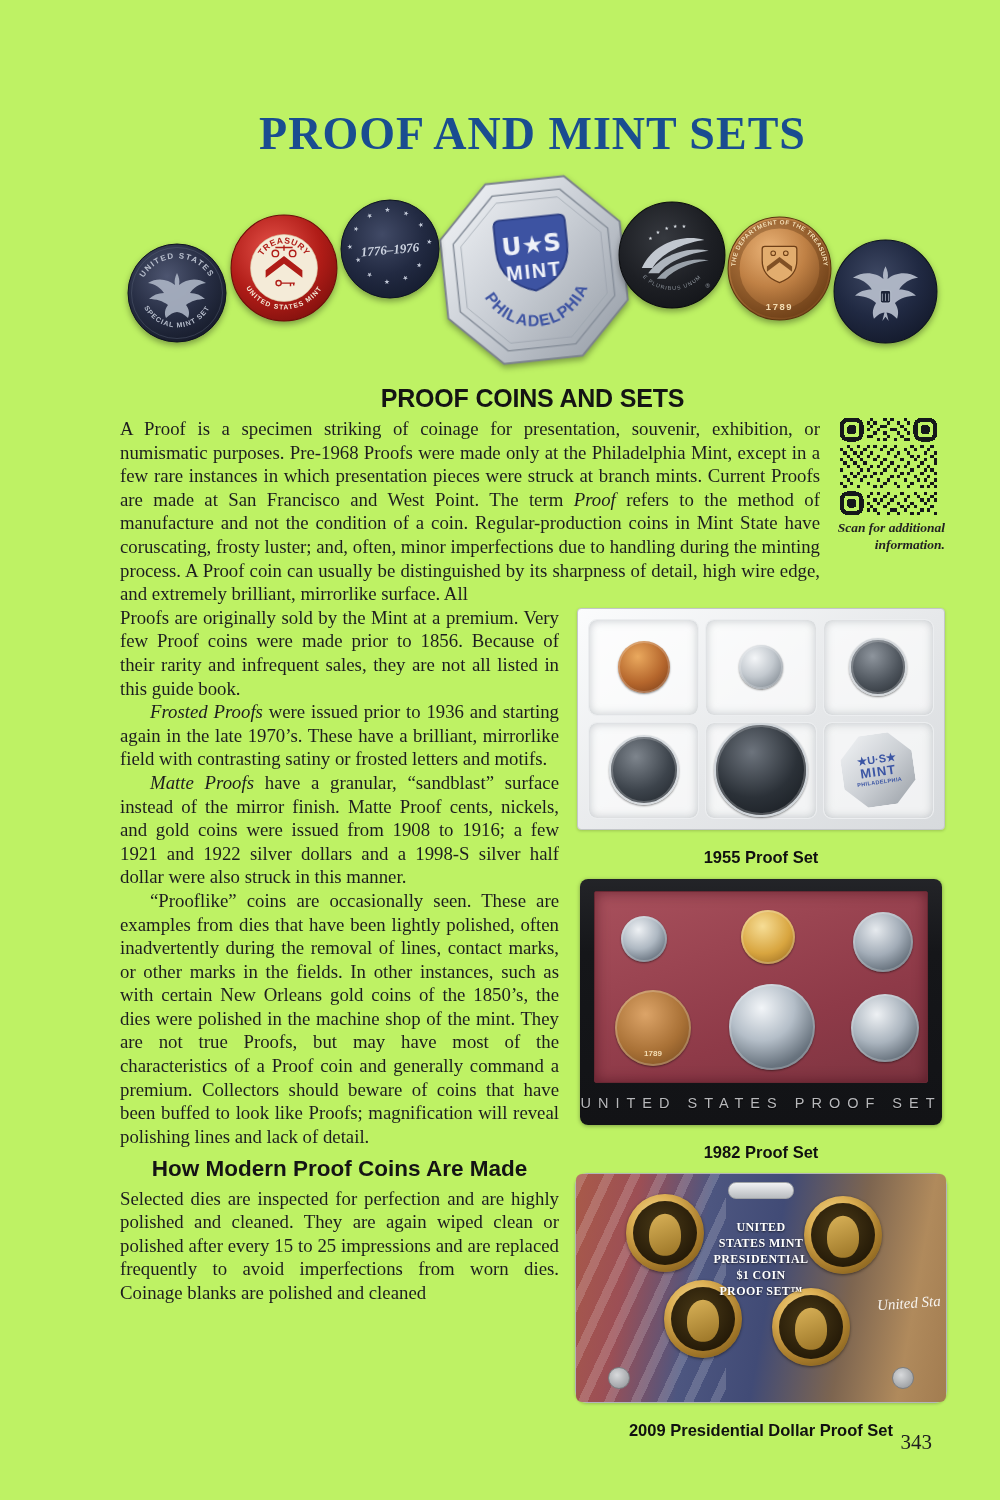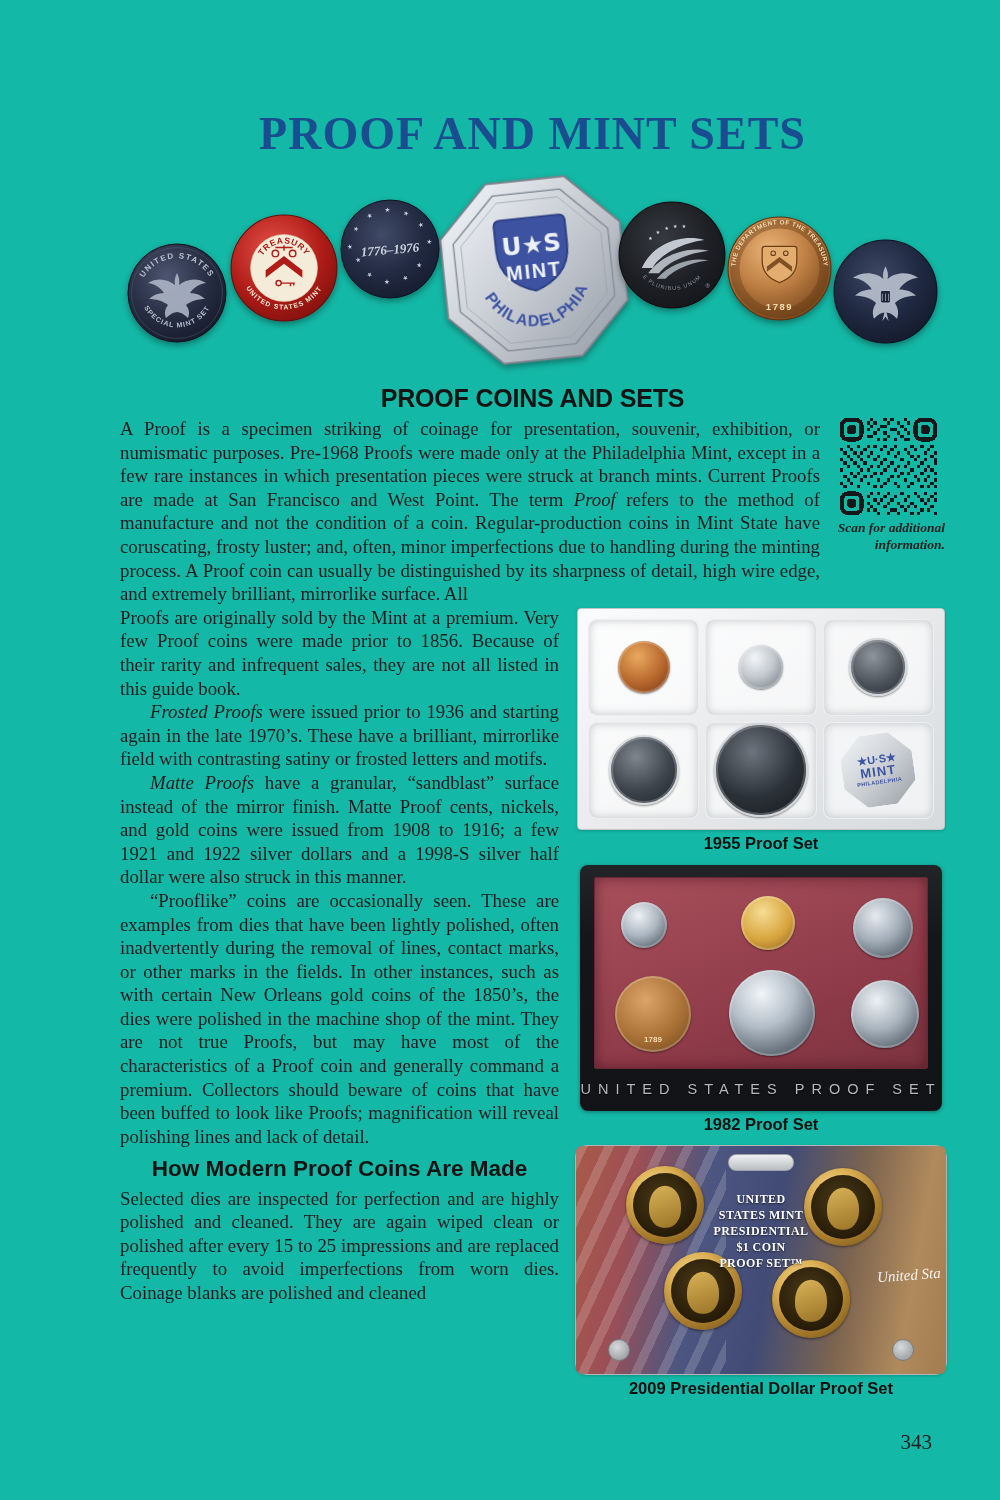--- a/index.html
+++ b/index.html
@@ -1,18 +1,18 @@
 <!DOCTYPE html>
 <html><head>
 <meta charset="utf-8">
 <style>
   html,body { margin:0; padding:0; background:#e8e8e8; }
   .page {
     position:relative; width:1000px; height:1500px; margin:0 auto;
-    background:#14b8a6; overflow:hidden;
+    background:#bef264; overflow:hidden;
     font-family:"Liberation Serif", serif; color:#1d1d1f;
   }
   .sheet { position:absolute; left:120px; top:110px; width:825px; }
 
   
   h1.page-title {
     margin:0 0 10px; text-align:center;
     font-family:"Liberation Serif", serif; font-weight:bold;
     font-size:46px; line-height:1.05; letter-spacing:1px; color:#1a4d90;
   }
@@ -49,21 +49,21 @@
   .qr-box svg { width:97px; height:97px; display:block; margin:0 auto; }
   .qr-caption {
     margin-top:5px; font-style:italic; font-weight:bold; font-size:13.5px;
     line-height:1.25; color:#222; font-family:"Liberation Serif", serif;
   }
 
   
   .figures { float:right; width:372px; margin:2px -127px 4px 16px; }
   .figures figure { margin:0 0 11px; display:flex; flex-direction:column; align-items:center; }
   .figures figcaption {
-    margin-top:3px; text-align:left; color:#101010;
+    margin-top:17px; text-align:left; color:#101010;
     font-family:"Liberation Sans", sans-serif; font-weight:bold; font-size:16.5px;
   }
 
   
   .fig55 {
     width:368px; height:222px; box-sizing:border-box; padding:10px;
     border-radius:4px; border:1px solid #c3c6c9;
     background:linear-gradient(145deg,#fbfcfd,#e6e8ea 55%,#d7dadd);
     box-shadow:0 1px 3px rgba(0,0,0,.18);
     display:grid; grid-template-columns:repeat(3,1fr); grid-template-rows:1fr 1fr; gap:6px;

